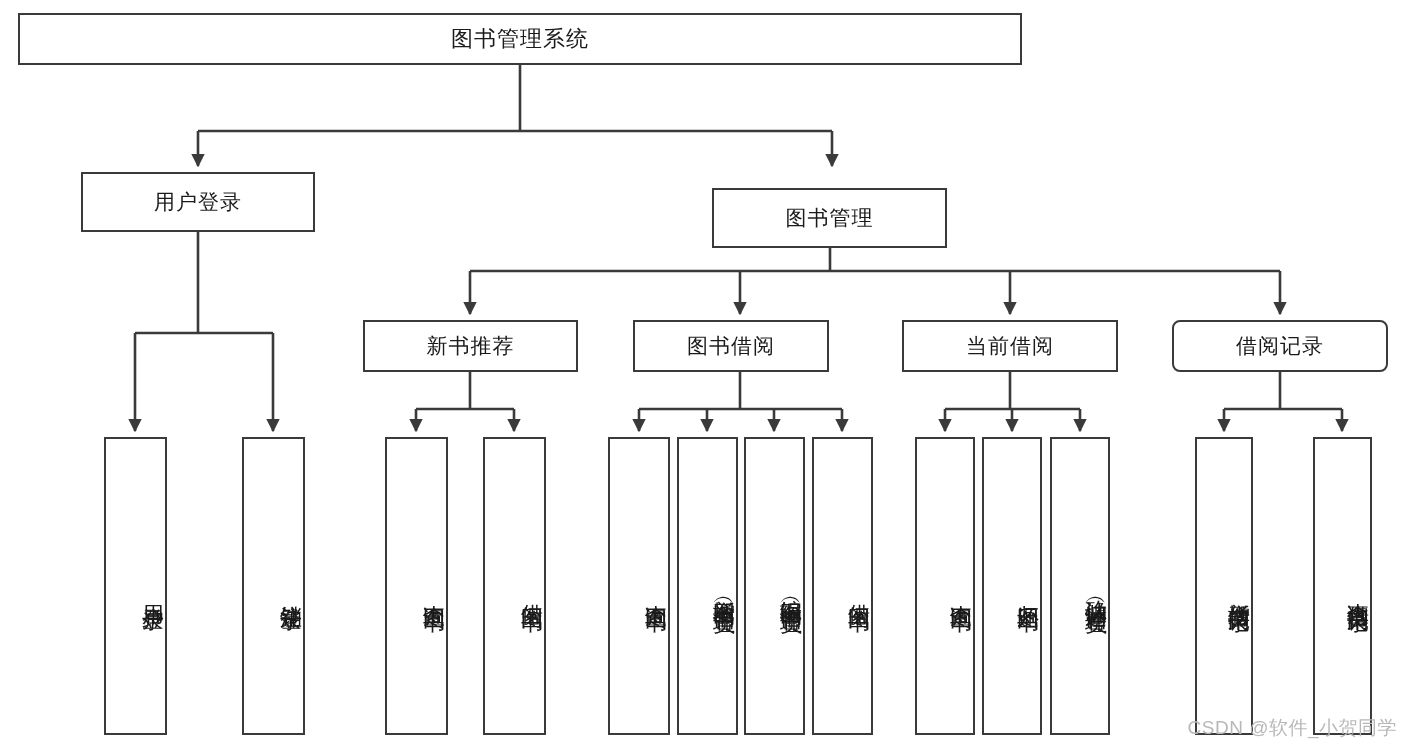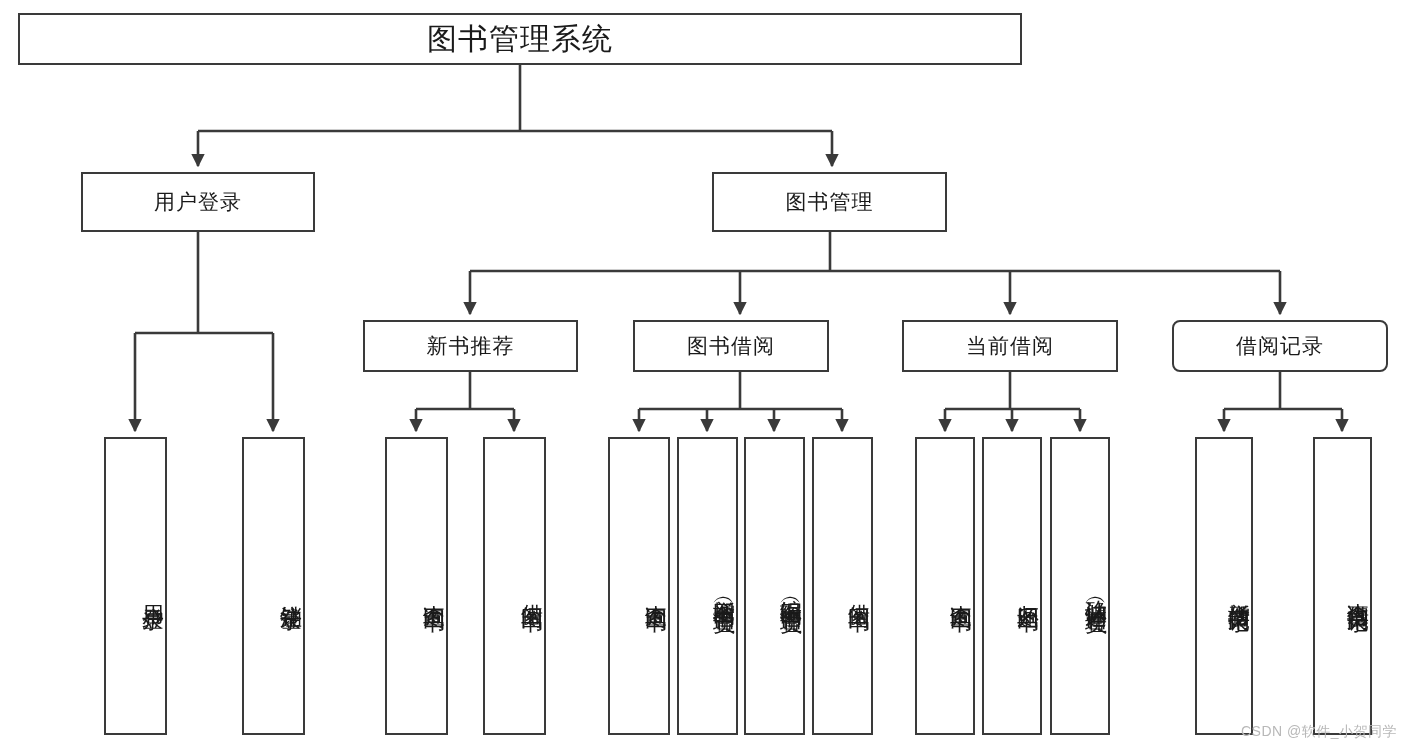--- a/index.html
+++ b/index.html
@@ -30,29 +30,29 @@
   .node.vert{
     writing-mode:vertical-rl;
     text-orientation:upright;
     font-size:22px;
     letter-spacing:2px;
     padding-top:10px;
     align-items:flex-start;
     justify-content:center;
     line-height:1.05;
   }
-  .node.root{font-size:30px;}
+  .node.root{font-size:22px;}
   svg.edges{
     position:absolute;left:0;top:0;width:1405px;height:747px;
     pointer-events:none;
   }
   .watermark{
     position:absolute;
     right:8px;bottom:6px;
-    font-size:14px;
+    font-size:19px;
     color:#b8b8b8;
     letter-spacing:0.5px;
     white-space:nowrap;
     font-family:"Liberation Sans","DejaVu Sans",sans-serif;
   }
 </style>
 </head>
 <body>
 
 <div id="diagram">
@@ -103,21 +103,21 @@
       <path d="M 1280 372 L 1280 409"></path>
       <path d="M 1224 409 L 1342 409"></path>
       <path d="M 1224 409 L 1224 431" marker-end="url(#arrow)"></path>
       <path d="M 1342 409 L 1342 431" marker-end="url(#arrow)"></path>
     </g>
   </svg>
 
   <div class="node horiz root" style="left: 18px; top: 13px; width: 1004px; height: 52px;">图书管理系统</div>
 
   <div class="node horiz" style="left: 81px; top: 172px; width: 234px; height: 60px;">用户登录</div>
-  <div class="node horiz" style="left: 712px; top: 172px; width: 235px; height: 60px;">图书管理</div>
+  <div class="node horiz" style="left: 712px; top: 188px; width: 235px; height: 60px;">图书管理</div>
 
   <div class="node horiz" style="left: 363px; top: 320px; width: 215px; height: 52px;">新书推荐</div>
   <div class="node horiz" style="left: 633px; top: 320px; width: 196px; height: 52px;">图书借阅</div>
   <div class="node horiz" style="left: 902px; top: 320px; width: 216px; height: 52px; text-align: center;">当前借阅</div>
   <div class="node horiz" style="left: 1172px; top: 320px; width: 216px; height: 52px; border-radius: 8px;">借阅记录</div>
 
   <div class="node vert" style="left: 104px; top: 437px; width: 63px; height: 298px;">用户登录</div>
   <div class="node vert" style="left: 242px; top: 437px; width: 63px; height: 298px;">注销登录</div>
   <div class="node vert" style="left: 385px; top: 437px; width: 63px; height: 298px;">查询图书</div>
   <div class="node vert" style="left: 483px; top: 437px; width: 63px; height: 298px;">借阅图书</div>

